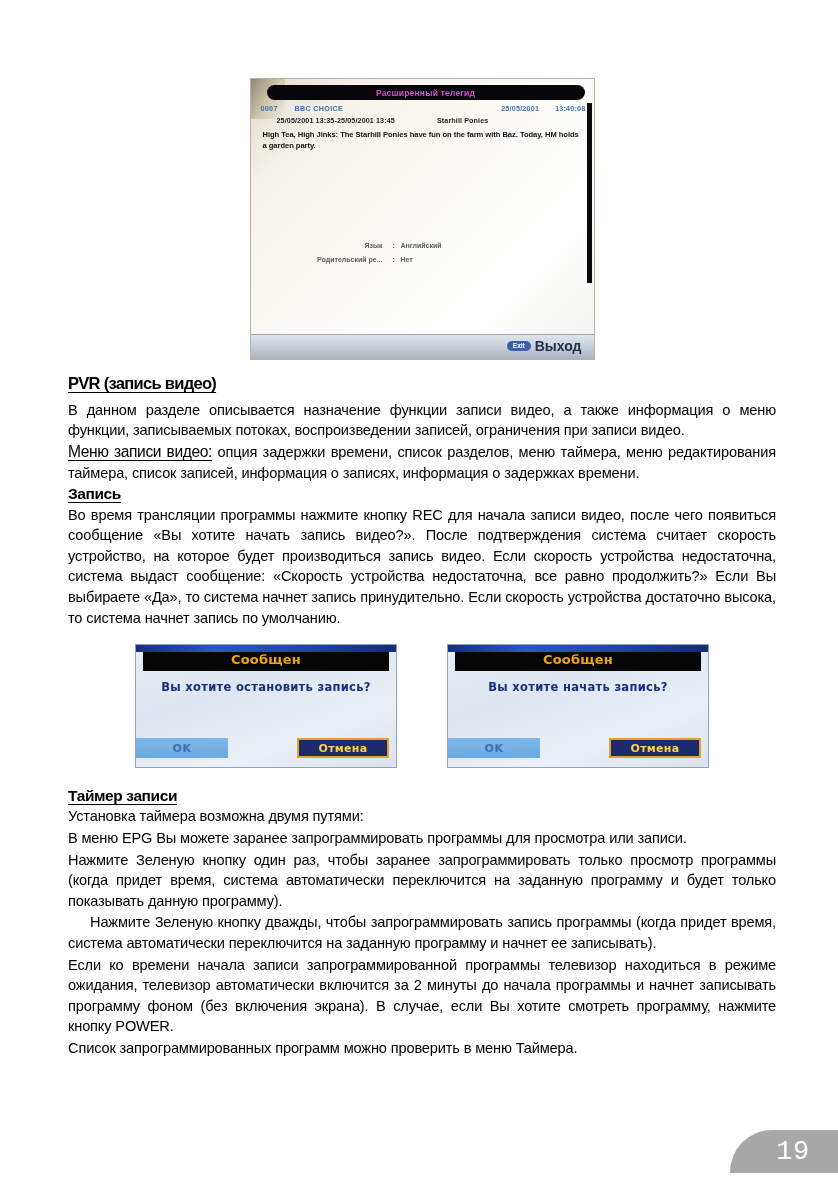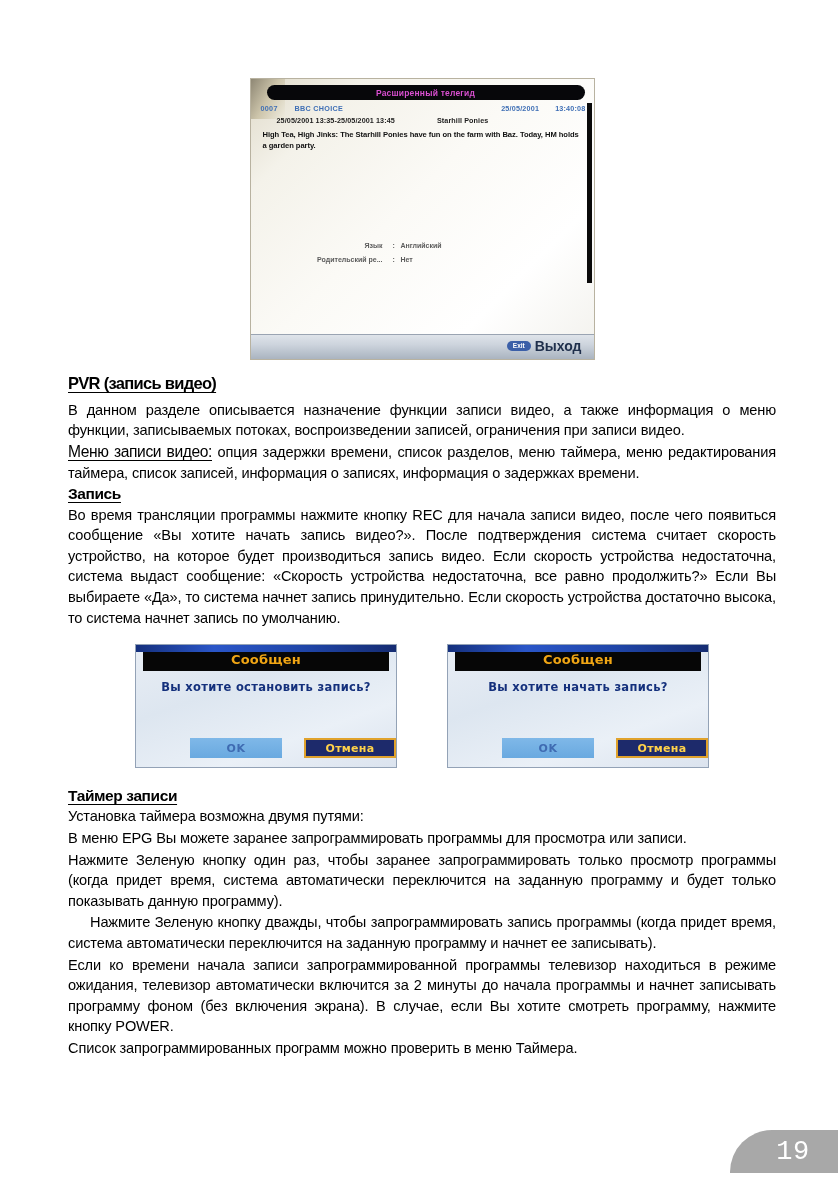--- a/index.html
+++ b/index.html
@@ -238,23 +238,23 @@
     left: 10px; right: 10px; top: 34px;
     text-align: center;
     color: #14307c;
     font-size: 11.5px;
     font-weight: bold;
     line-height: 16px;
     letter-spacing: 0.3px;
   }
   .dlg-buttons {
     position: absolute;
-    left: 0; right: 0; bottom: 9px;
-    display: flex;
-    justify-content: flex-end;
+    left: 0; right: 7px; bottom: 9px;
+    display: flex;
+    justify-content: space-between;
     gap: 22px;
   }
   .btn-ok {
     width: 92px; height: 20px;
     background: linear-gradient(180deg,#7fb8e8 0%,#69a9e0 100%);
     color: #3f6bb2;
     font-size: 11px;
     font-weight: bold;
     display: flex;
     align-items: center;

